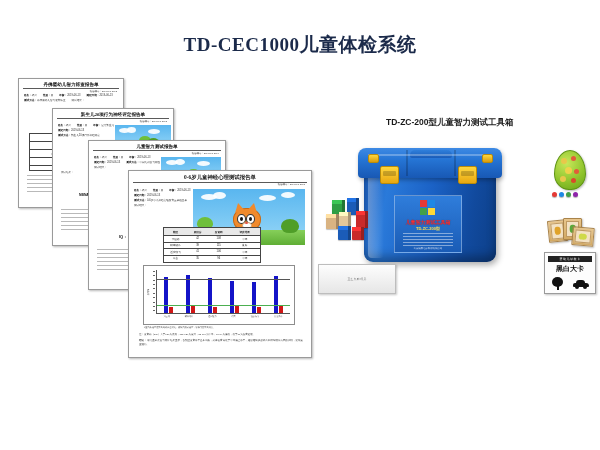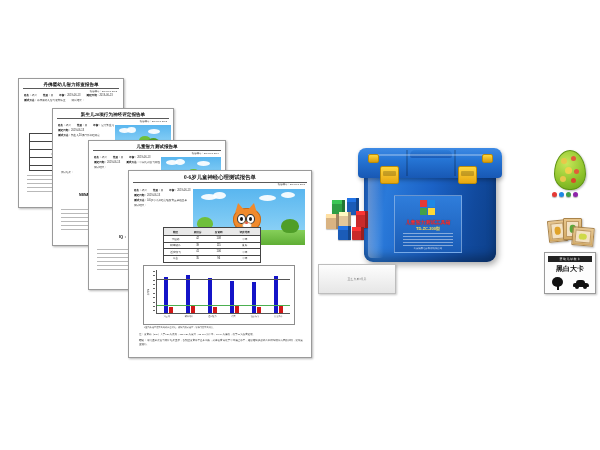--- a/index.html
+++ b/index.html
@@ -312,20 +312,21 @@
   }
   .fcard .car .w{
     position:absolute;bottom:0;width:4px;height:4px;background:#111;border-radius:50%;
   }
 </style>
 </head>
 <body>
 
 <div id="stage">
 
+  <div class="main-title">TD-CEC1000儿童体检系统</div>
 
   <div class="doc" style="left:18px;top:78px;width:104px;height:128px;">
     <div class="doc-title">丹佛婴幼儿智力筛查报告单</div>
     <div class="doc-rule"></div>
     <div class="doc-no" style="top:11px;">
       <span>报告编号：</span><span>2019061 3072</span>
     </div>
     <div class="doc-meta" style="margin-top:5px;">
       <span><b>姓名：</b><span>杨三</span></span>
       <span><b>性别：</b><span>男</span></span>
@@ -550,20 +551,21 @@
     </div>
     <div class="chart-note" style="left:14px;top:155px;width:158px;font-size:2.2px;white-space:normal;">上图为各能区发育商与标准值对比，横轴为测试能区，纵轴为发育商得分。</div>
 
     <div class="tiny-text" style="left:10px;top:162px;width:164px;">注：发育商（DQ）大于130为优秀，115-129为良好，85-114为中等，70-84为偏低，低于70为发育迟缓。</div>
     <div class="tiny-text" style="left:10px;top:168px;width:164px;">
       <b>结论：</b>
       <span>该儿童本次智力测评结果显示，各能区发育水平基本均衡，总体发育商处于中等偏上水平，建议继续加强语言和精细动作方面的训练，定期复查随访。</span>
     </div>
   </div>
 
+  <div class="tb-label" style="left:386px;top:117px;">TD-ZC-200型儿童智力测试工具箱</div>
 
   <div class="toolbox" style="left:358px;top:140px;width:150px;height:126px;">
     <div class="tb-body"></div>
     <div class="tb-lid">
       <div class="seam" style="left:48px;"></div>
       <div class="seam" style="left:96px;"></div>
       <div class="tb-handle"></div>
     </div>
     <div class="latch-s a"></div>
     <div class="latch-s b"></div>

